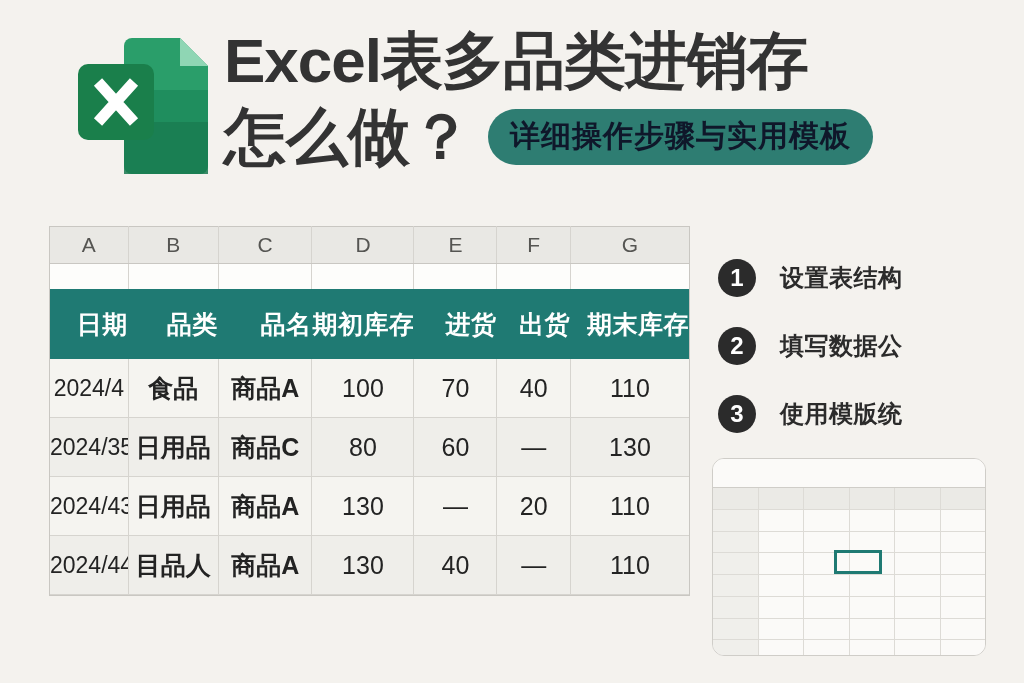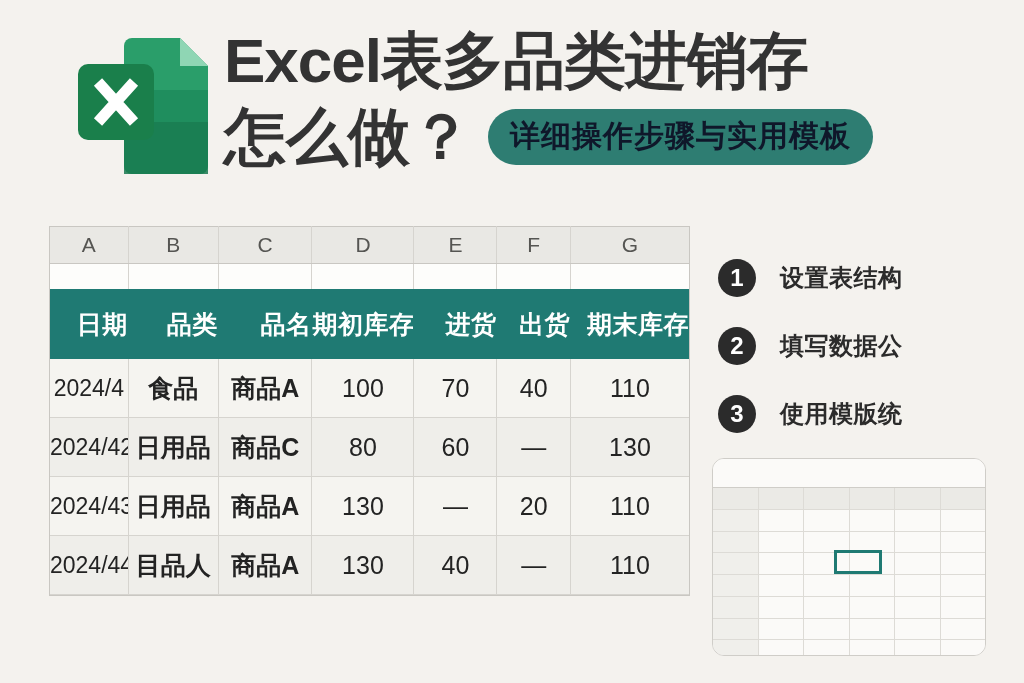--- a/index.html
+++ b/index.html
@@ -294,21 +294,21 @@
       <tr class="datarow">
         <td class="date">2024/4</td>
         <td class="txt">食品</td>
         <td class="txt">商品A</td>
         <td>100</td>
         <td>70</td>
         <td>40</td>
         <td>110</td>
       </tr>
       <tr class="datarow">
-        <td class="date">2024/42</td>
+        <td class="date">2024/35</td>
         <td class="txt">日用品</td>
         <td class="txt">商品C</td>
         <td>80</td>
         <td>60</td>
         <td>—</td>
         <td>130</td>
       </tr>
       <tr class="datarow">
         <td class="date">2024/43</td>
         <td class="txt">日用品</td>

